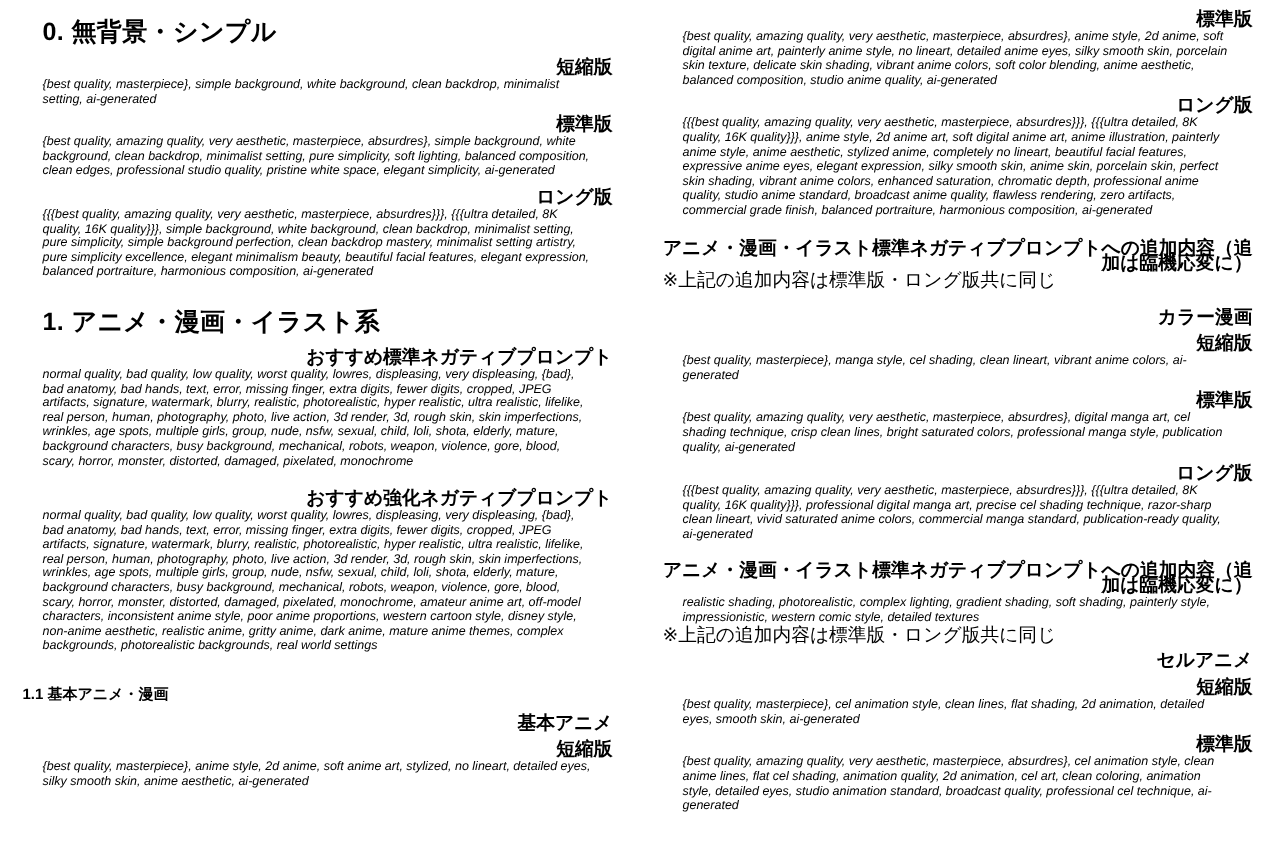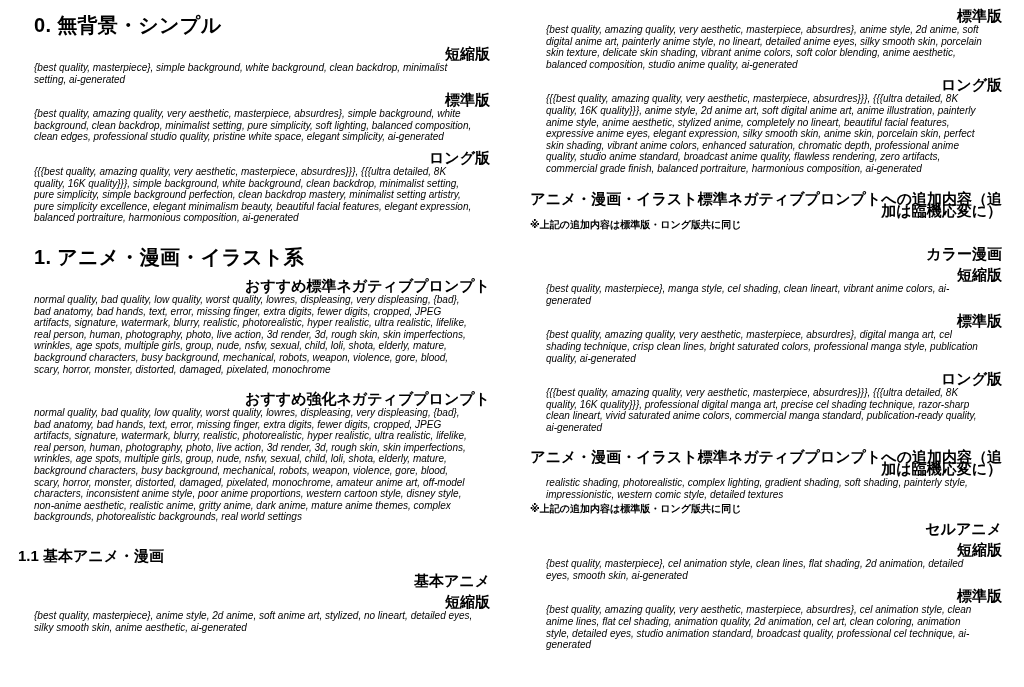--- a/index.html
+++ b/index.html
@@ -24,43 +24,42 @@
   }
   .block { color: #000000; }
   .block.h1 {
     font-size: 20px;
     font-weight: 700;
     margin: 20px 16px 7px;
     letter-spacing: 0.3px;
   }
   .column .block.h1:first-child { margin-top: 4px; }
   .block.h2 {
-    font-size: 15px;
+    font-size: 12px;
     font-weight: 700;
     margin: 24px 0 7px;
   }
   .block.label {
     font-size: 15px;
     font-weight: 700;
     margin: 9px 0 2px;
     line-height: 12px;
     text-align: right;
   }
   .column .block.label:first-child { margin-top: 2px; }
   .block.para {
     font-size: 10px;
     line-height: 11.6px;
     margin: 0 16px 2px;
     font-style: italic;
   }
   .block.note {
-    font-size: 10px;
+    font-size: 15px;
     line-height: 11.6px;
     margin: 2px 0 0;
-    font-weight: bold;
   }
   .block.gap-md { margin-top: 18px; }
   .block.gap-lg { }
 </style>
 </head>
 <body style="background: rgb(255, 255, 255); color: rgb(0, 0, 0);">
 
 <div class="page">
   <div class="column">
       <div class="block h1">0. 無背景・シンプル</div>

